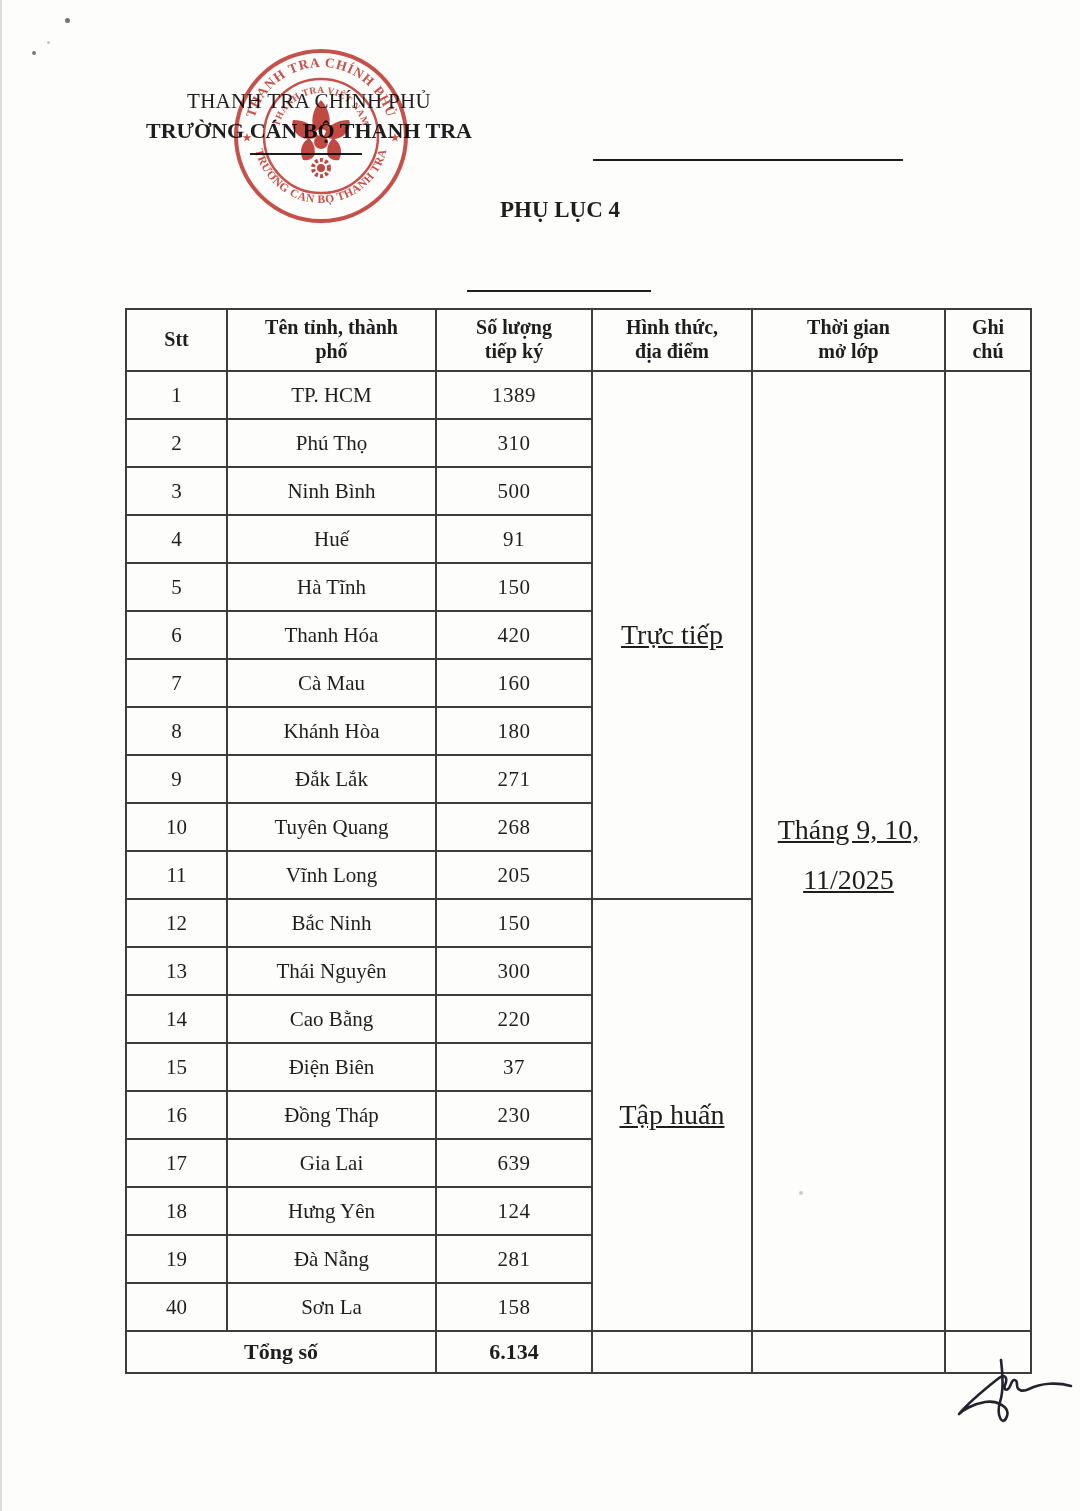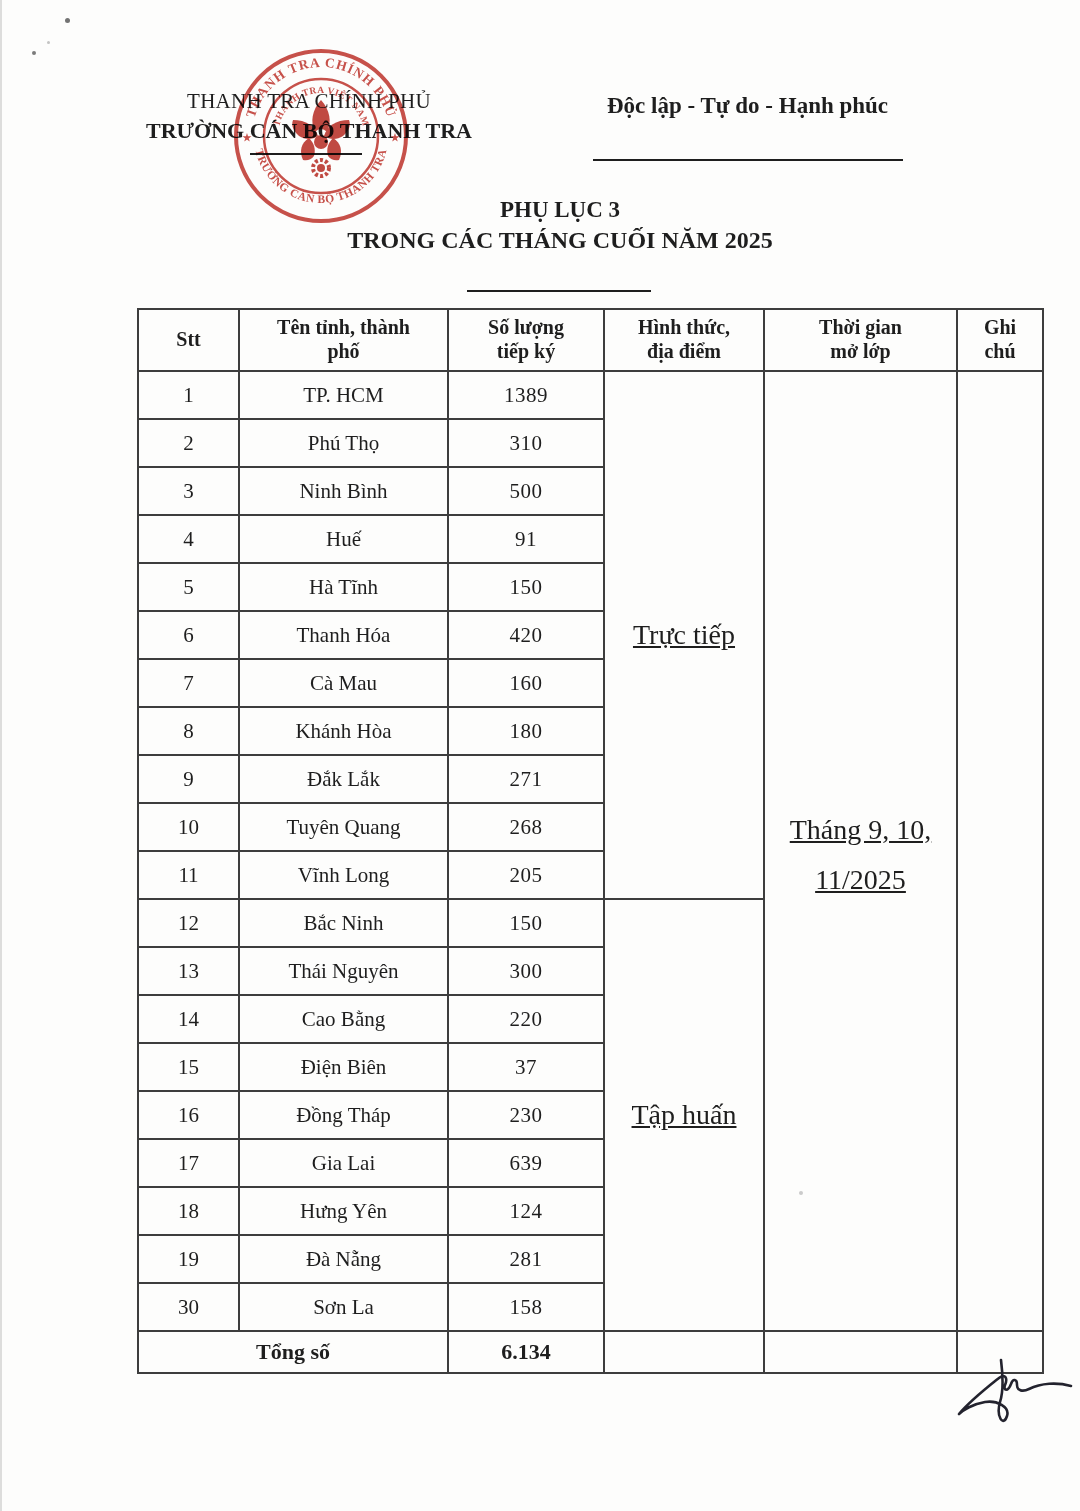--- a/index.html
+++ b/index.html
@@ -32,21 +32,21 @@
 
   
   .title-block{left:140px;top:196px;width:840px;text-align:center;line-height:1.22;}
   .title-line1{font-size:23px;font-weight:bold;}
   .title-line2{font-size:24px;font-weight:bold;margin-top:4px;}
   .title-line3{font-size:24px;font-weight:bold;margin-top:2px;}
   .title-underline{left:467px;top:290px;width:184px;height:2px;background:#1e1e1e;}
 
   
   table.plan{
-    position:absolute;left:137px;top:308px;width:905px;
+    position:absolute;left:125px;top:308px;width:905px;
     border-collapse:collapse;table-layout:fixed;
   }
   table.plan th,table.plan td{
     border:2px solid #3d3d3d;
     text-align:center;vertical-align:middle;
     padding:0;overflow:hidden;
   }
   table.plan thead tr{height:62px;}
   table.plan tbody tr{height:48px;}
   table.plan tr.total-row{height:42px;}
@@ -69,21 +69,20 @@
 <div class="abs speck" style="left:32px;top:51px;width:4px;height:4px;opacity:.8;"></div>
 <div class="abs speck" style="left:799px;top:1191px;width:4px;height:4px;opacity:.3;"></div>
 
 <div class="abs org-block">
   <div class="org-line1">THANH TRA CHÍNH PHỦ</div>
   <div class="org-line2">TRƯỜNG CÁN BỘ THANH TRA</div>
 </div>
 <div class="abs org-underline"></div>
 
 <div class="abs nat-block">
-  <div class="nat-line2">Độc lập - Tự do - Hạnh phúc</div>
 </div>
 <div class="abs nat-underline"></div>
 
 <svg class="abs stamp" viewBox="0 0 176 176">
   <defs>
     <path id="arcTop" d="M 19,88 A 69,69 0 0 1 157,88"></path>
     <path id="arcInner" d="M 45,88 A 43,43 0 0 1 131,88"></path>
     <path id="arcBot" d="M 21,88 A 67,67 0 0 0 155,88"></path>
   </defs>
   <circle cx="88" cy="88" r="85" fill="none" stroke="#c4423b" stroke-width="4"></circle>
@@ -105,22 +104,21 @@
     <path d="M 116,72 C 118,77 116,83 110,88 C 104,92 97,92 91,88 C 94,78 103,72 116,72 Z"></path>
     <path d="M 70,112 C 66,103 68,95 76,90 C 81,95 83,101 81,108 C 78,112 74,113 70,112 Z"></path>
     <path d="M 106,112 C 102,113 98,112 95,108 C 93,101 95,95 100,90 C 108,95 110,103 106,112 Z"></path>
     <circle cx="88" cy="94" r="7"></circle>
     <circle cx="88" cy="120" r="8" fill="none" stroke="#bd3a33" stroke-width="4" stroke-dasharray="3 2.2"></circle>
     <circle cx="88" cy="120" r="4"></circle>
   </g>
 </svg>
 
 <div class="abs title-block">
-  <div class="title-line1">PHỤ LỤC 3</div>
-  <div class="title-line3">TRONG CÁC THÁNG CUỐI NĂM 2025</div>
+  <div class="title-line1">PHỤ LỤC 4</div>
 </div>
 <div class="abs title-underline"></div>
 
 <table class="plan">
   <colgroup>
     <col style="width:101px">
       <col style="width:209px">
       <col style="width:156px">
     <col style="width:160px">
       <col style="width:193px">
@@ -233,21 +231,21 @@
         <td>18</td>
         <td>Hưng Yên</td>
         <td class="qty">124</td>
       </tr>
     <tr>
         <td>19</td>
         <td>Đà Nẵng</td>
         <td class="qty">281</td>
       </tr>
     <tr>
-        <td>30</td>
+        <td>40</td>
         <td>Sơn La</td>
         <td class="qty">158</td>
       </tr>
     <tr class="total-row">
       <td colspan="2" class="total-label">Tổng số</td>
       <td class="total-value">6.134</td>
       <td></td>
       <td></td>
       <td></td>
     </tr>

